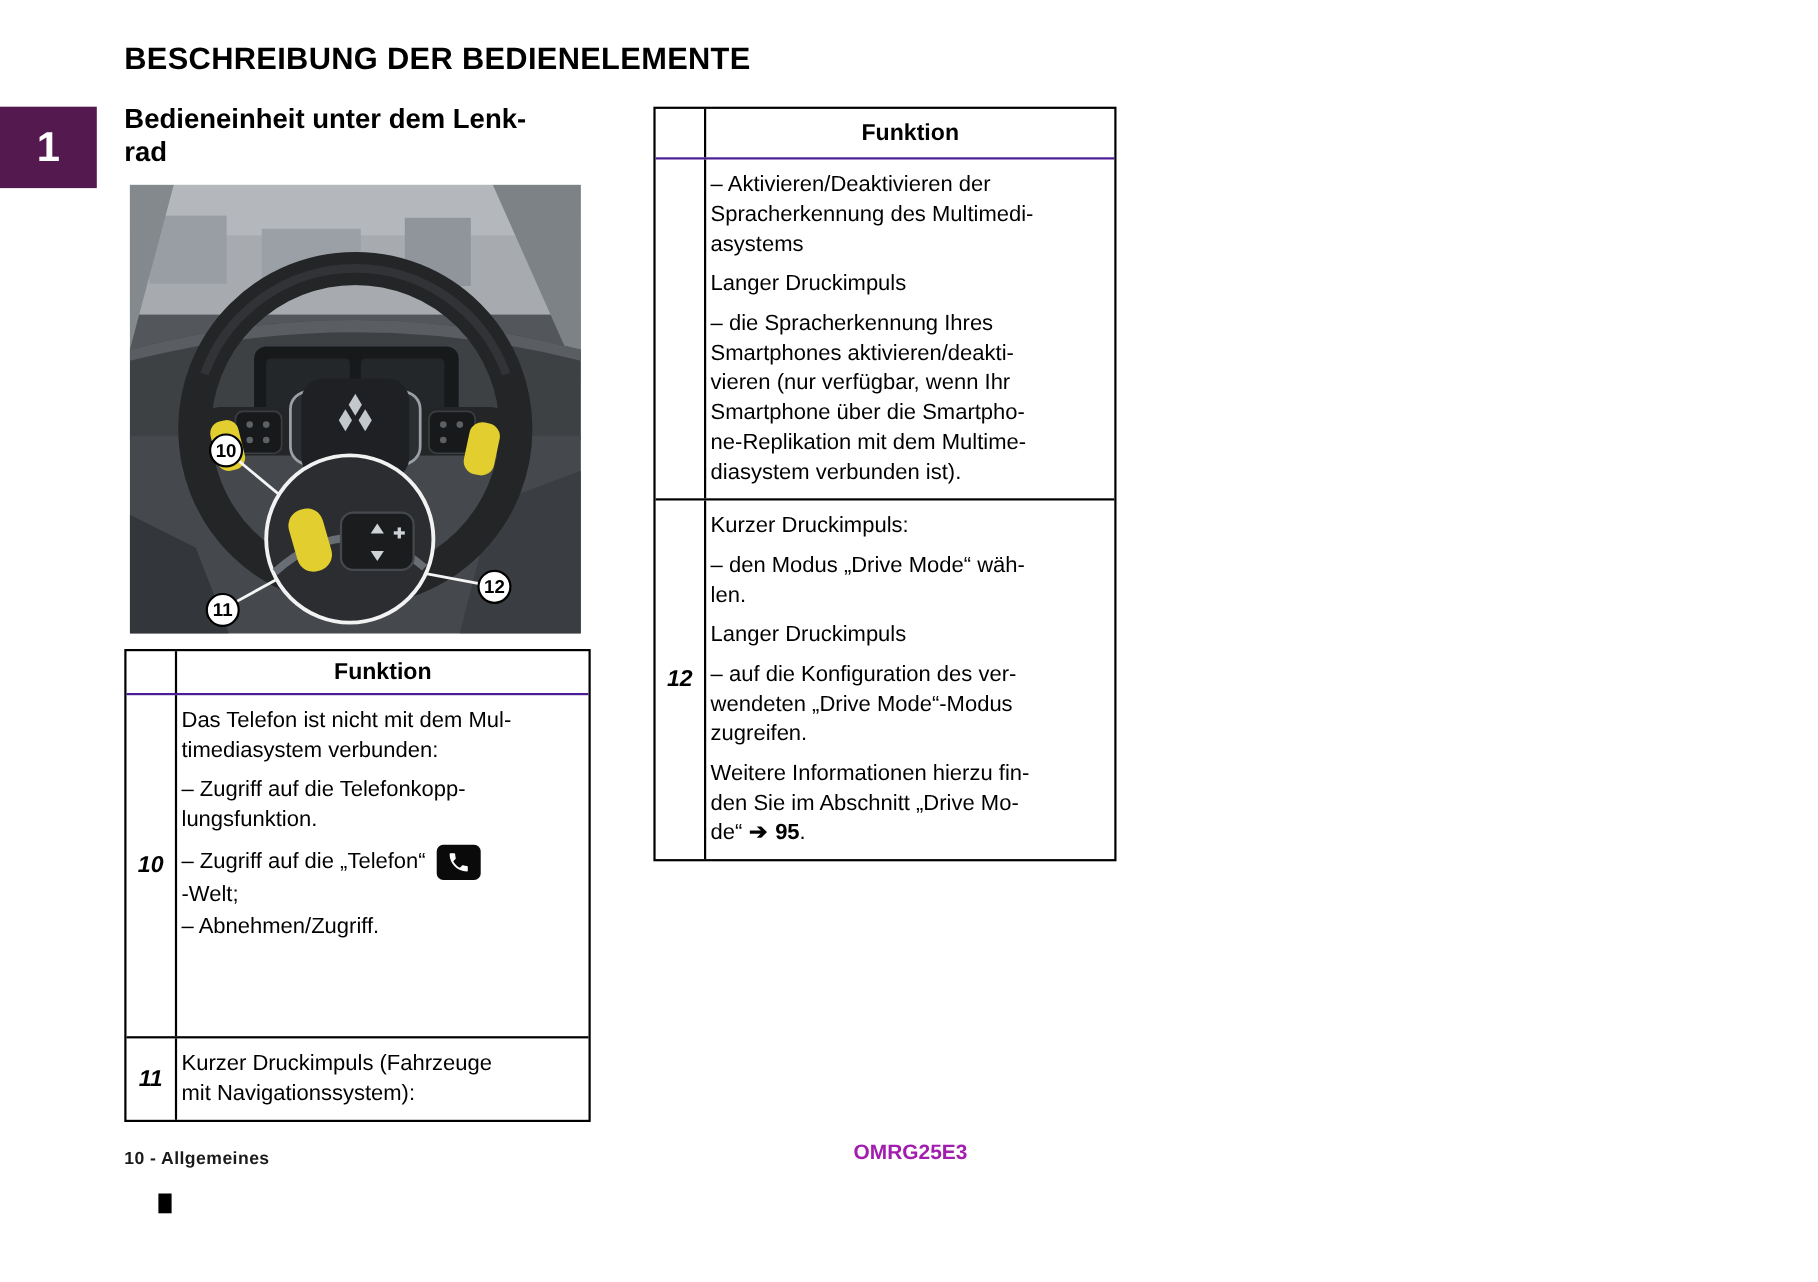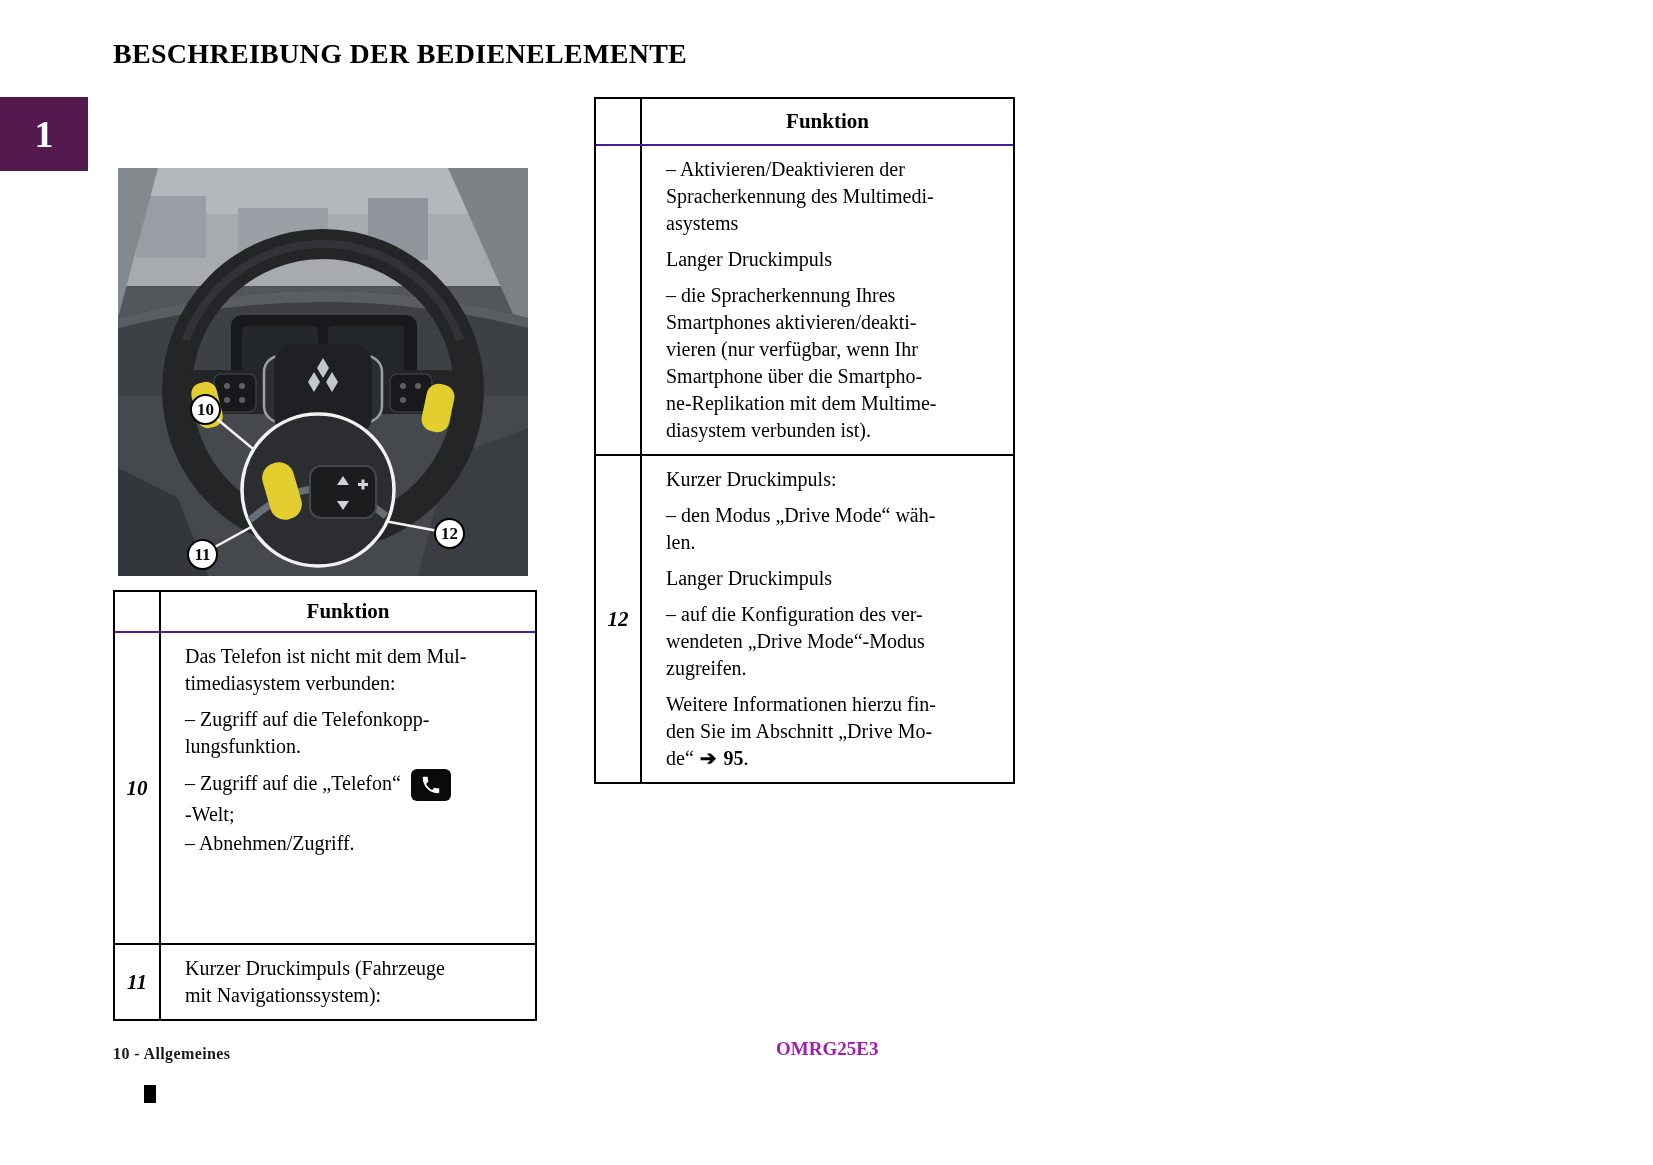--- a/index.html
+++ b/index.html
@@ -1,21 +1,21 @@
 <!DOCTYPE html>
 <html><head>
 <meta charset="utf-8">
 <style>
   * { box-sizing: border-box; }
   html,body { margin:0; padding:0; background:#ffffff; }
   .page {
     position: relative;
     width: 1653px; height: 1165px;
     background: #ffffff;
-    font-family: Liberation Serif, serif;
+    font-family: Liberation Sans, sans-serif;
     color: #000;
     overflow: hidden;
   }
   .doc-title {
     position: absolute; left: 113px; top: 38px;
     font-size: 28px; font-weight: bold; letter-spacing: 0.3px;
   }
   .chapter-tab {
     position: absolute; left: 0; top: 97px; width: 88px; height: 74px;
     background: #54194E; color: #fff;
@@ -47,21 +47,21 @@
     font-weight: bold; font-size: 21px; padding: 7px 0;
   }
   .tbl-right .th-label { padding: 10px 0; }
   .trow { display: flex; align-items: stretch; border-bottom: 2px solid #000; }
   .trow:last-child { border-bottom: none; }
   .td-num {
     width: 46px; border-right: 2px solid #000;
     display: flex; align-items: center; justify-content: center;
     font-weight: bold; font-style: italic; font-size: 21px;
   }
-  .td-content { flex: 1; padding: 10px 24px; font-size: 20px; line-height: 27px; }
+  .td-content { flex: 1; padding: 10px 4px; font-size: 20px; line-height: 27px; }
   .h-row10 { min-height: 312px; }
   .h-row11 { min-height: 72px; }
   .h-rowA  { min-height: 310px; }
   .h-row12 { min-height: 308px; }
   .para { margin: 0 0 9px 0; }
   .para:last-child { margin-bottom: 0; }
   .preline { white-space: pre-line; }
   .tight { margin-bottom: 2px; }
   .phone-badge {
     display: inline-flex; align-items: center; justify-content: center;
@@ -87,20 +87,22 @@
 <body>
 
 <div class="page">
 
   <div class="doc-title">BESCHREIBUNG DER BEDIENELEMENTE</div>
 
   <div class="chapter-tab">
       <span>1</span>
     </div>
 
+  <div class="section-heading">Bedieneinheit unter dem Lenk-
+rad</div>
 
   <div class="figure">
     <svg width="410" height="408" viewBox="0 0 410 408">
 
       <rect width="410" height="408" fill="#53565a"></rect>
       <rect width="410" height="118" fill="#a7abaf"></rect>
       <rect x="0" y="0" width="410" height="46" fill="#b4b8bc"></rect>
       <rect x="18" y="28" width="70" height="62" fill="#989ea3"></rect>
       <rect x="120" y="40" width="90" height="52" fill="#9aa0a5"></rect>
       <rect x="250" y="30" width="60" height="62" fill="#8f959b"></rect>

